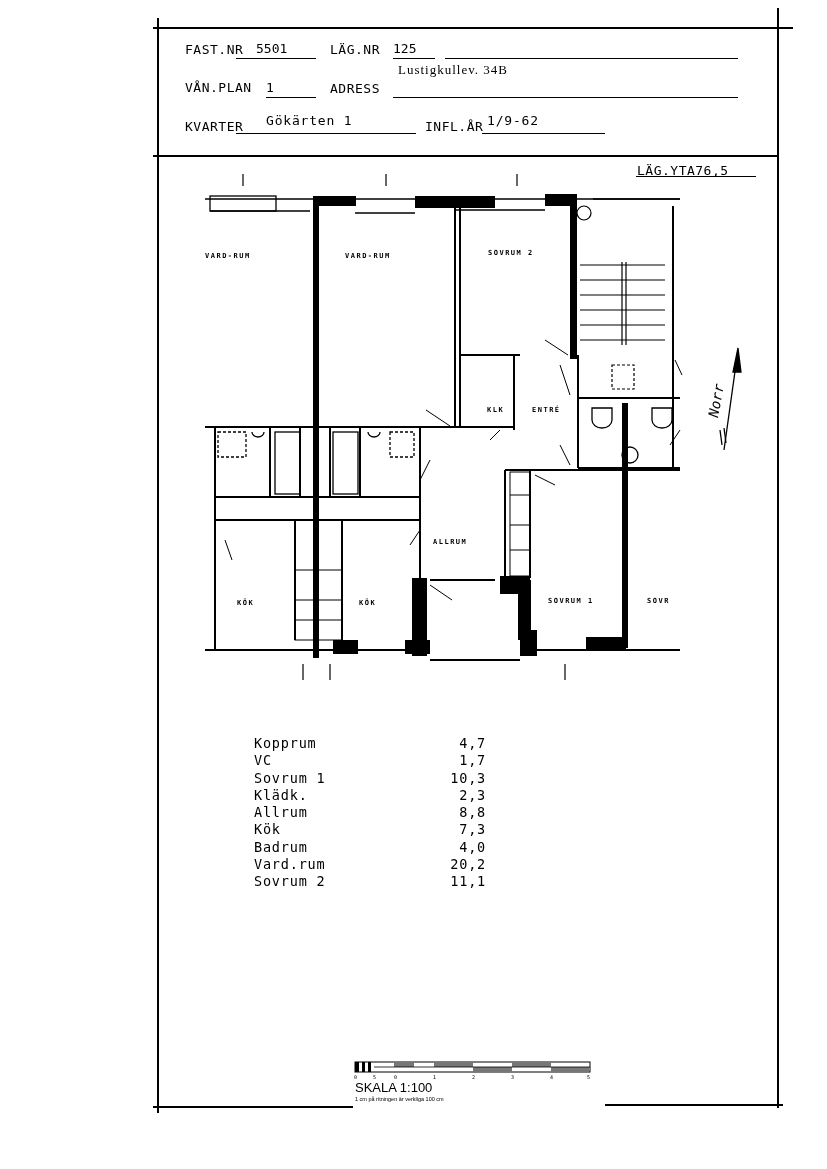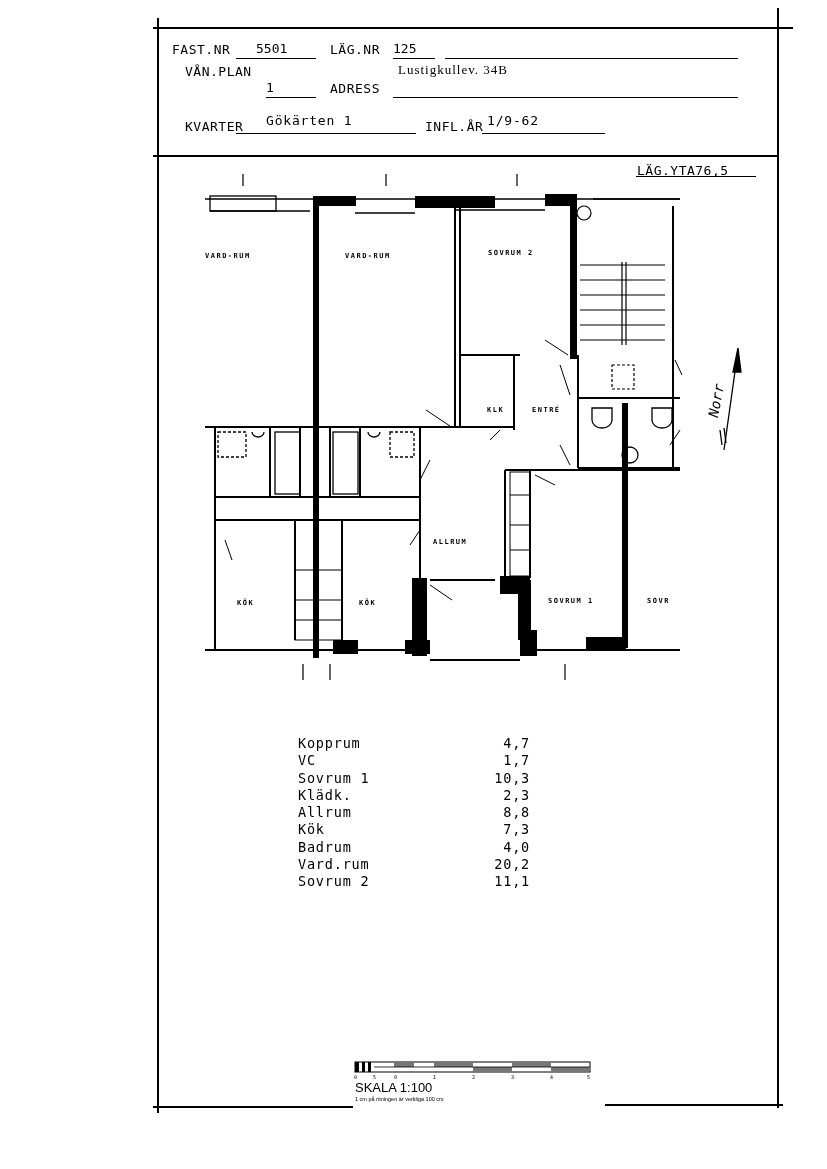--- a/index.html
+++ b/index.html
@@ -2,48 +2,48 @@
 <html><head>
 <meta charset="utf-8">
 <style>
   html,body{margin:0;padding:0;background:#fff;}
   body{width:827px;height:1169px;position:relative;overflow:hidden;font-family:"DejaVu Sans Mono",monospace;color:#000;}
   .abs{position:absolute;}
   .hdr{font-family:"DejaVu Sans Mono",monospace;font-size:13px;letter-spacing:0.5px;}
   .val{font-size:13px;}
   .uline{position:absolute;border-bottom:1.5px solid #000;height:0;}
   .tbl{position:absolute;left:254px;top:735px;font-size:13.5px;line-height:17.3px;letter-spacing:0.8px;}
-  .tbl .row{display:flex;margin-left:44px;}
+  .tbl .row{display:flex;}
   .tbl .name{width:172px;}
   .tbl .area{width:60px;text-align:right;}
   .skala{position:absolute;left:355px;top:1080px;font-family:"Liberation Sans",sans-serif;font-size:13px;}
   .skala-sub{position:absolute;left:355px;top:1096px;font-family:"Liberation Sans",sans-serif;font-size:5.5px;}
   svg text{font-family:"DejaVu Sans Mono",monospace;}
 </style>
 </head>
 <body>
 
 <div class="abs" style="left:157px;top:18px;width:1.5px;height:1095px;background:#000;"></div>
 <div class="abs" style="left:777px;top:8px;width:1.5px;height:1100px;background:#000;"></div>
 <div class="abs" style="left:153px;top:27px;width:640px;height:1.5px;background:#000;"></div>
 <div class="abs" style="left:153px;top:155px;width:625px;height:1.5px;background:#000;"></div>
 <div class="abs" style="left:153px;top:1106px;width:200px;height:1.5px;background:#000;"></div>
 <div class="abs" style="left:605px;top:1104px;width:178px;height:1.5px;background:#000;"></div>
 
 <div>
-  <span class="abs hdr" style="left:172px;top:42px;text-align:right;">FAST.NR</span>
+  <span class="abs hdr" style="left:185px;top:42px;text-align:right;">FAST.NR</span>
   <span class="abs val" style="left:256px;top:41px;">5501</span>
   <div class="uline" style="left:236px;top:58px;width:80px;"></div>
 
   <span class="abs hdr" style="left:330px;top:42px;">LÄG.NR</span>
   <span class="abs val" style="left:393px;top:41px;">125</span>
   <div class="uline" style="left:393px;top:58px;width:42px;"></div>
   <div class="uline" style="left:445px;top:58px;width:293px;"></div>
 
-  <span class="abs hdr" style="left:185px;top:64px;">VÅN.PLAN</span>
+  <span class="abs hdr" style="left:185px;top:80px;">VÅN.PLAN</span>
   <span class="abs val" style="left:266px;top:80px;">1</span>
   <div class="uline" style="left:266px;top:97px;width:50px;"></div>
 
   <span class="abs hdr" style="left:330px;top:81px;text-align:center;">ADRESS</span>
   <span class="abs val" style="left:398px;top:62px;letter-spacing:1px;font-family:Liberation Serif, serif;">Lustigkullev. 34B</span>
   <div class="uline" style="left:393px;top:97px;width:345px;"></div>
 
   <span class="abs hdr" style="left:185px;top:119px;">KVARTER</span>
   <span class="abs val" style="left:266px;top:113px;letter-spacing:0.8px;">Gökärten 1</span>
   <div class="uline" style="left:236px;top:133px;width:180px;"></div>

